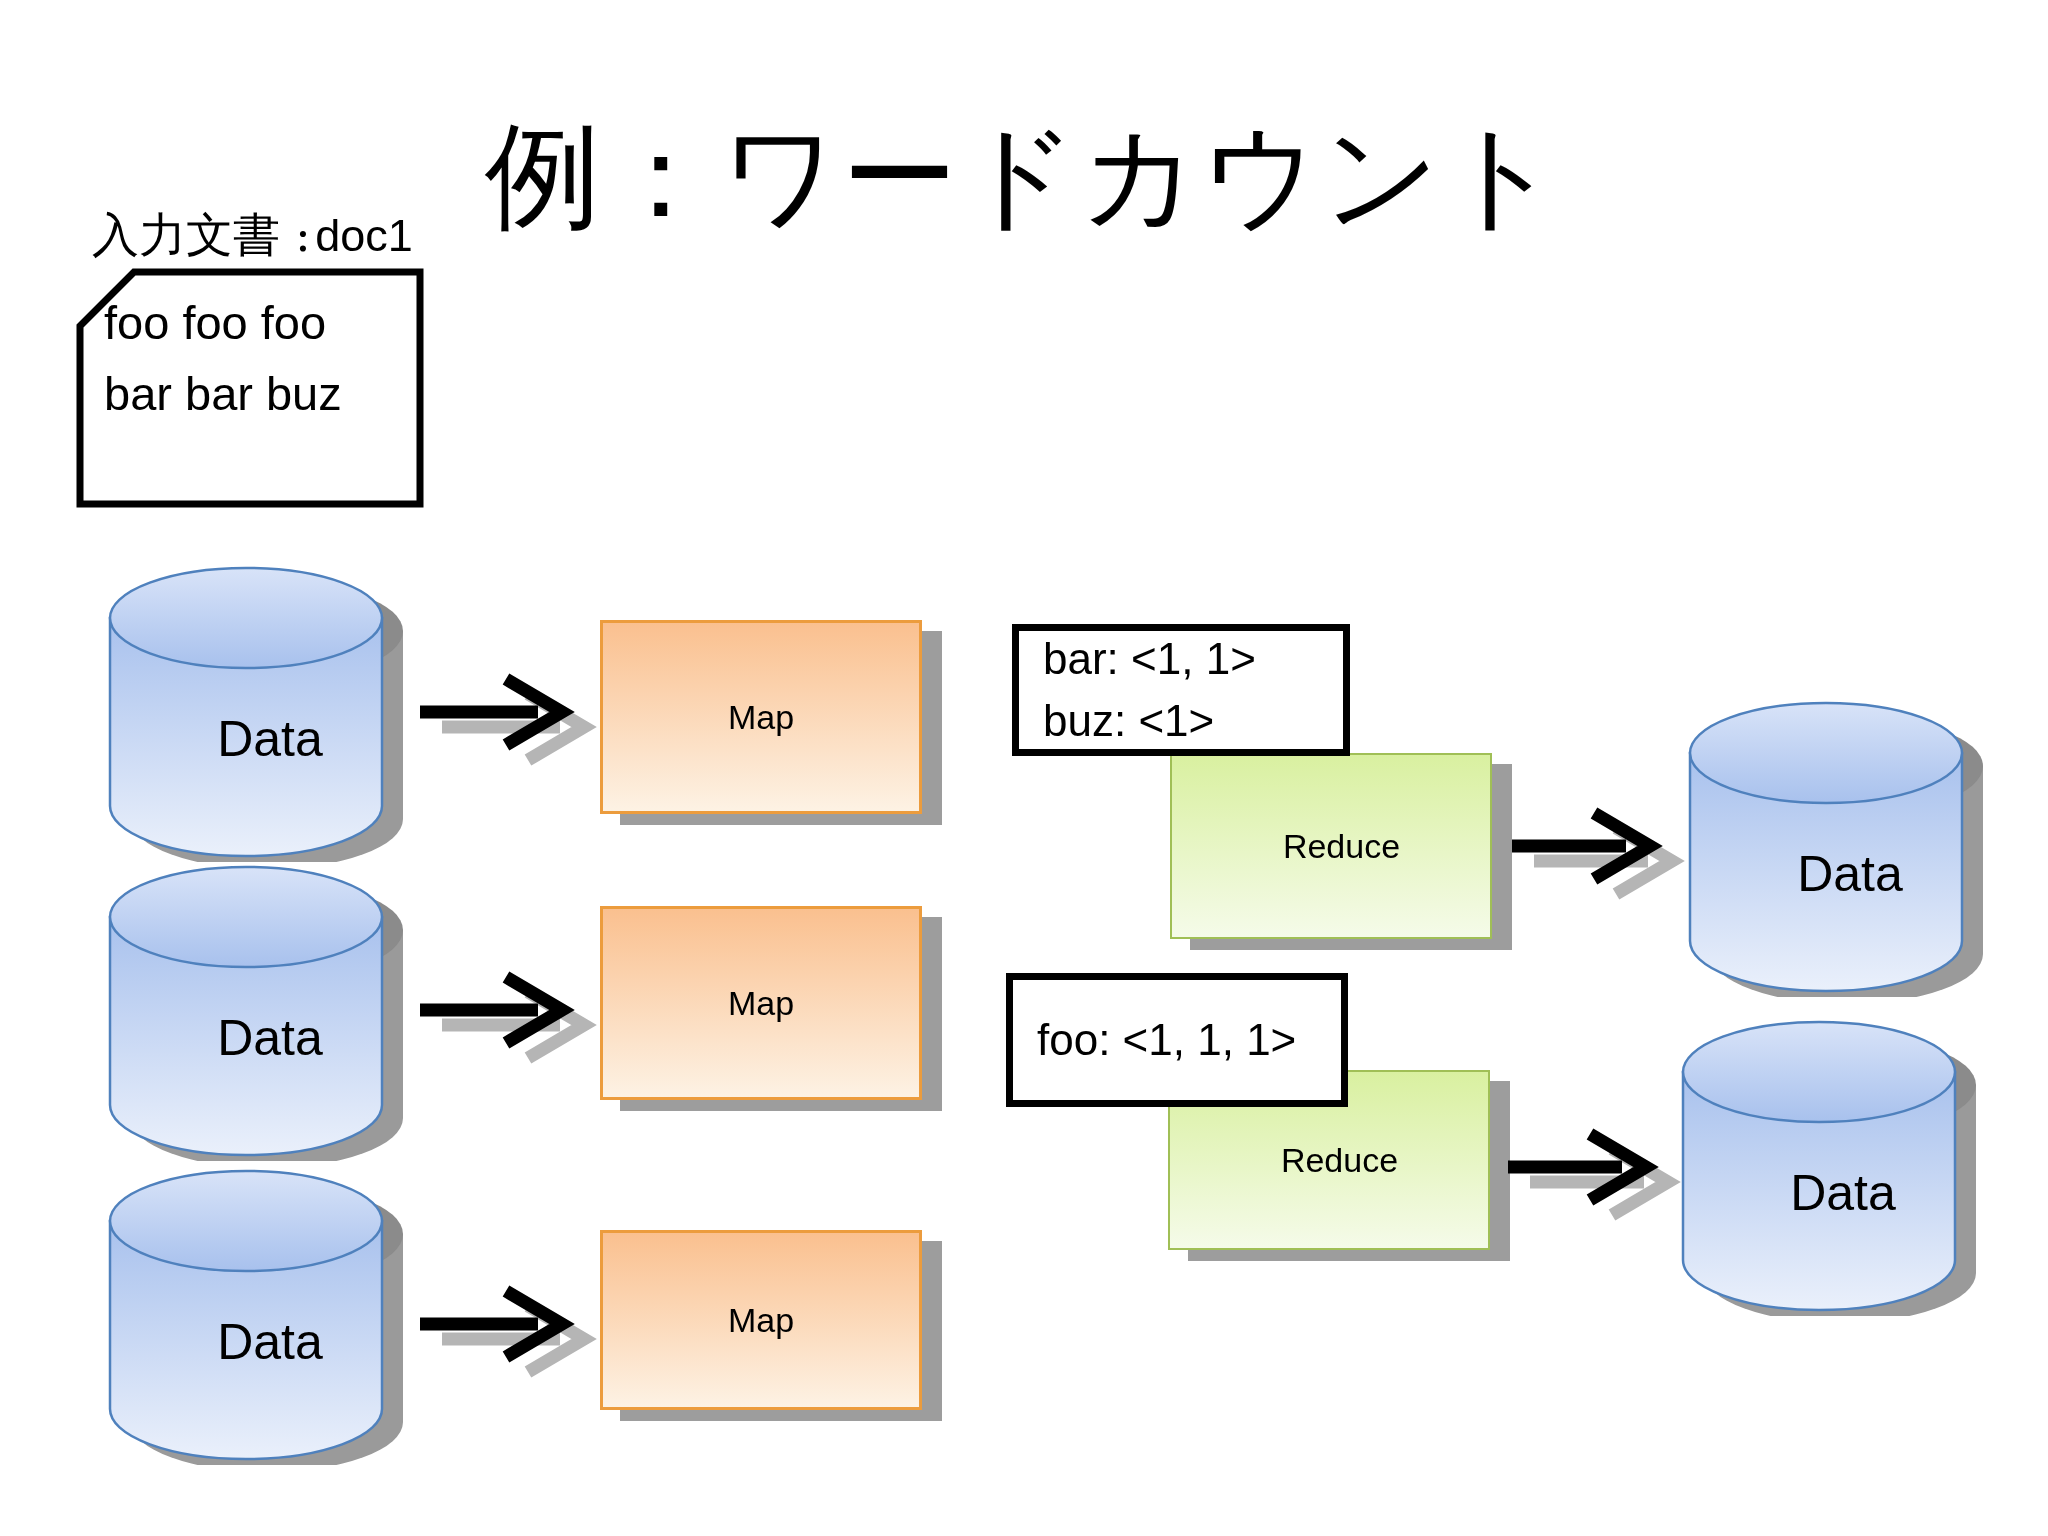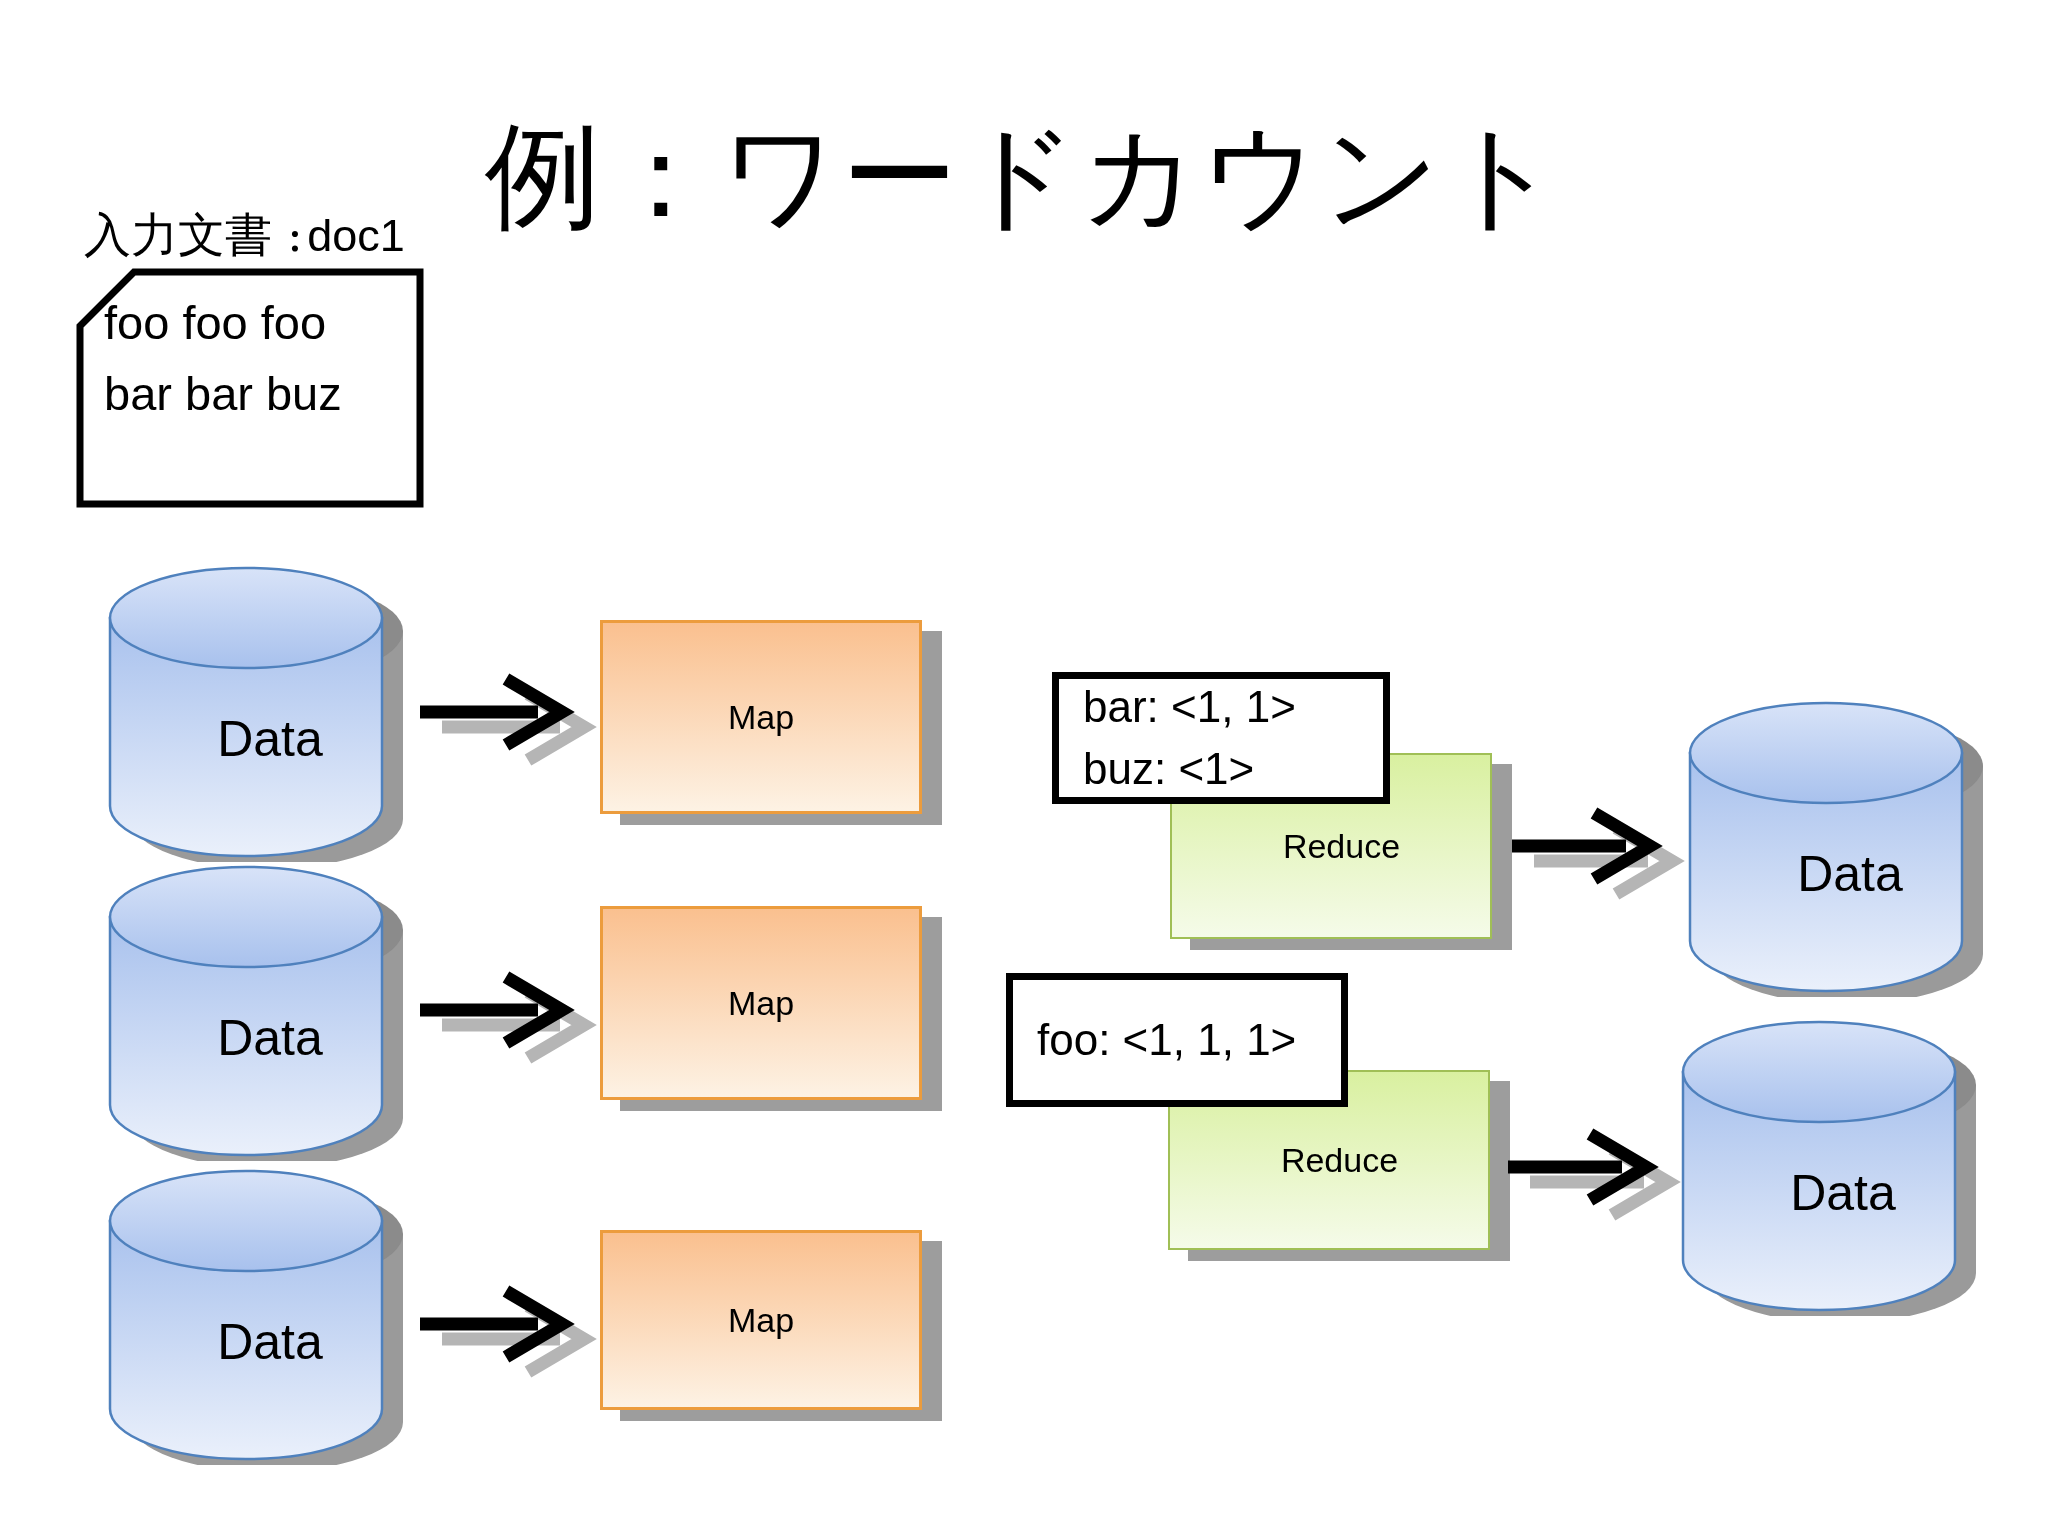--- a/index.html
+++ b/index.html
@@ -11,21 +11,21 @@
 
   
   .title{
     left:0;top:112px;width:2048px;text-align:center;
     font-family:"DejaVu Serif","Liberation Serif",serif;
     font-size:116px;line-height:1.1;letter-spacing:2px;white-space:nowrap;
   }
 
   
   .input-label{left:84px;top:204px;white-space:nowrap;}
-  .input-label .jp{font-family:"DejaVu Serif","Liberation Serif",serif;font-size:47px;}
+  .input-label .jp{font-family:"DejaVu Serif","Liberation Serif",serif;font-size:47px;margin-left:8px;}
   .input-label .latin{font-family:"Liberation Sans",sans-serif;font-size:45px;}
 
   
   .doc{left:76px;top:268px;width:376px;height:240px;}
   .doc-text{position:absolute;left:28px;top:20px;font-size:47px;line-height:1.5;white-space:pre;}
 
   
   .cyl{width:320px;height:300px;}
   .cyl-label{position:absolute;left:10px;top:148px;width:320px;text-align:center;font-size:50px;}
 
@@ -50,21 +50,21 @@
   }
 
   
   .callout{
     box-sizing:border-box;background:#fff;
     border:7px solid var(--c-callout_border,#000);
     font-size:44px;line-height:1.42;z-index:6;
     display:flex;flex-direction:column;justify-content:center;
     padding-left:24px;
   }
-  .callout-1{left:1012px;top:672px;width:338px;height:132px;margin-left:40px;}
+  .callout-1{left:1012px;top:624px;width:338px;height:132px;}
   .callout-2{left:1006px;top:973px;width:342px;height:134px;}
 
   .arrow-layer{left:0;top:0;z-index:4;pointer-events:none;}
   .z2{z-index:2;}
 </style>
 </head>
 <body>
 
 <div id="slide">
 

